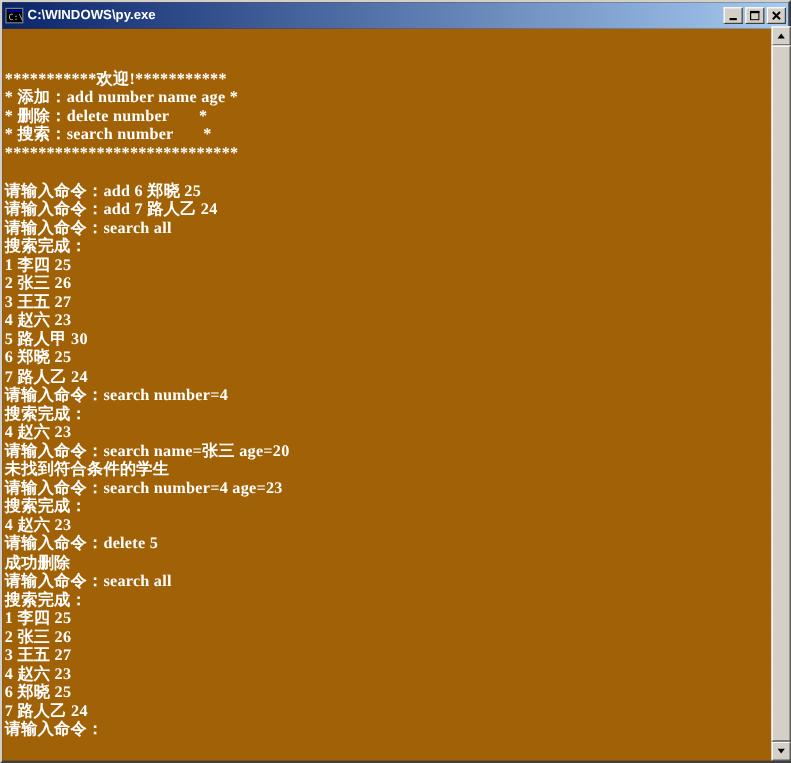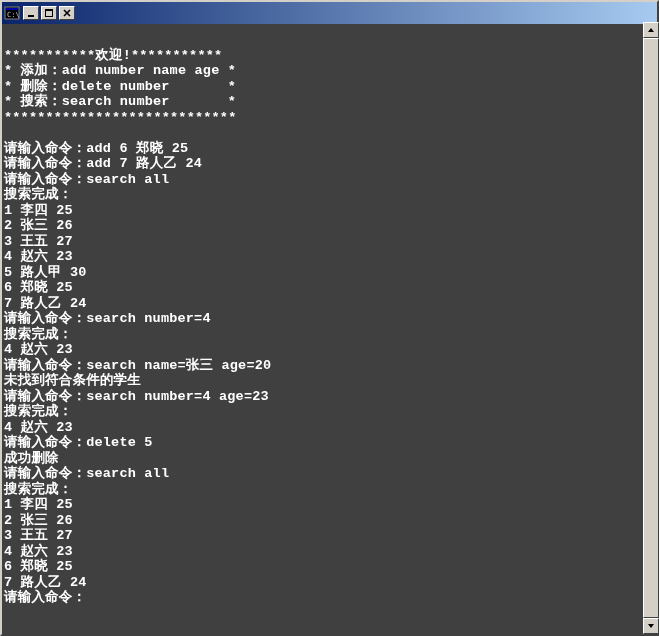--- a/index.html
+++ b/index.html
@@ -56,24 +56,24 @@
     display: flex;
     align-items: center;
     justify-content: center;
     font-family: "Marlett", "Arial", sans-serif;
     font-size: 9px;
     cursor: pointer;
   }
   .win-btn svg { display: block; }
   .console {
     flex: 1;
-    background: #404040;
+    background: #a16207;
     color: #fff;
-    padding: 8px 0 2px 2px;
-    font-family: Liberation Mono, monospace;
+    padding: 18px 0 2px 2px;
+    font-family: Liberation Serif, serif;
     font-size: 13.5px;
     line-height: 15.5px;
     white-space: pre;
     overflow: hidden;
     position: relative;
     letter-spacing: 0.2px;
     font-weight: bold;
   }
   .scrollbar-v {
     position: absolute;
@@ -116,20 +116,21 @@
 
 <div class="window">
   <div class="titlebar">
     <span class="title-icon">
       <svg width="16" height="16" viewBox="0 0 16 16">
         <rect x="1" y="2" width="14" height="12" fill="#000" stroke="#808080" stroke-width="1"></rect>
         <rect x="2" y="3" width="12" height="2" fill="#0000a8"></rect>
         <text x="3" y="12" fill="#c0c0c0" font-size="7" font-family="monospace">C:\</text>
       </svg>
     </span>
+    <span class="title-text">C:\WINDOWS\py.exe</span>
     <div class="win-buttons">
       <div class="win-btn">
         <svg width="8" height="8" viewBox="0 0 8 8">
             <rect x="1" y="6" width="6" height="2" fill="#000"></rect>
           </svg>
       </div>
       <div class="win-btn">
         <svg width="8" height="8" viewBox="0 0 8 8">
             <rect x="0.5" y="0.5" width="7" height="7" fill="none" stroke="#000" stroke-width="1"></rect>
             <rect x="0" y="0" width="8" height="2" fill="#000"></rect>

